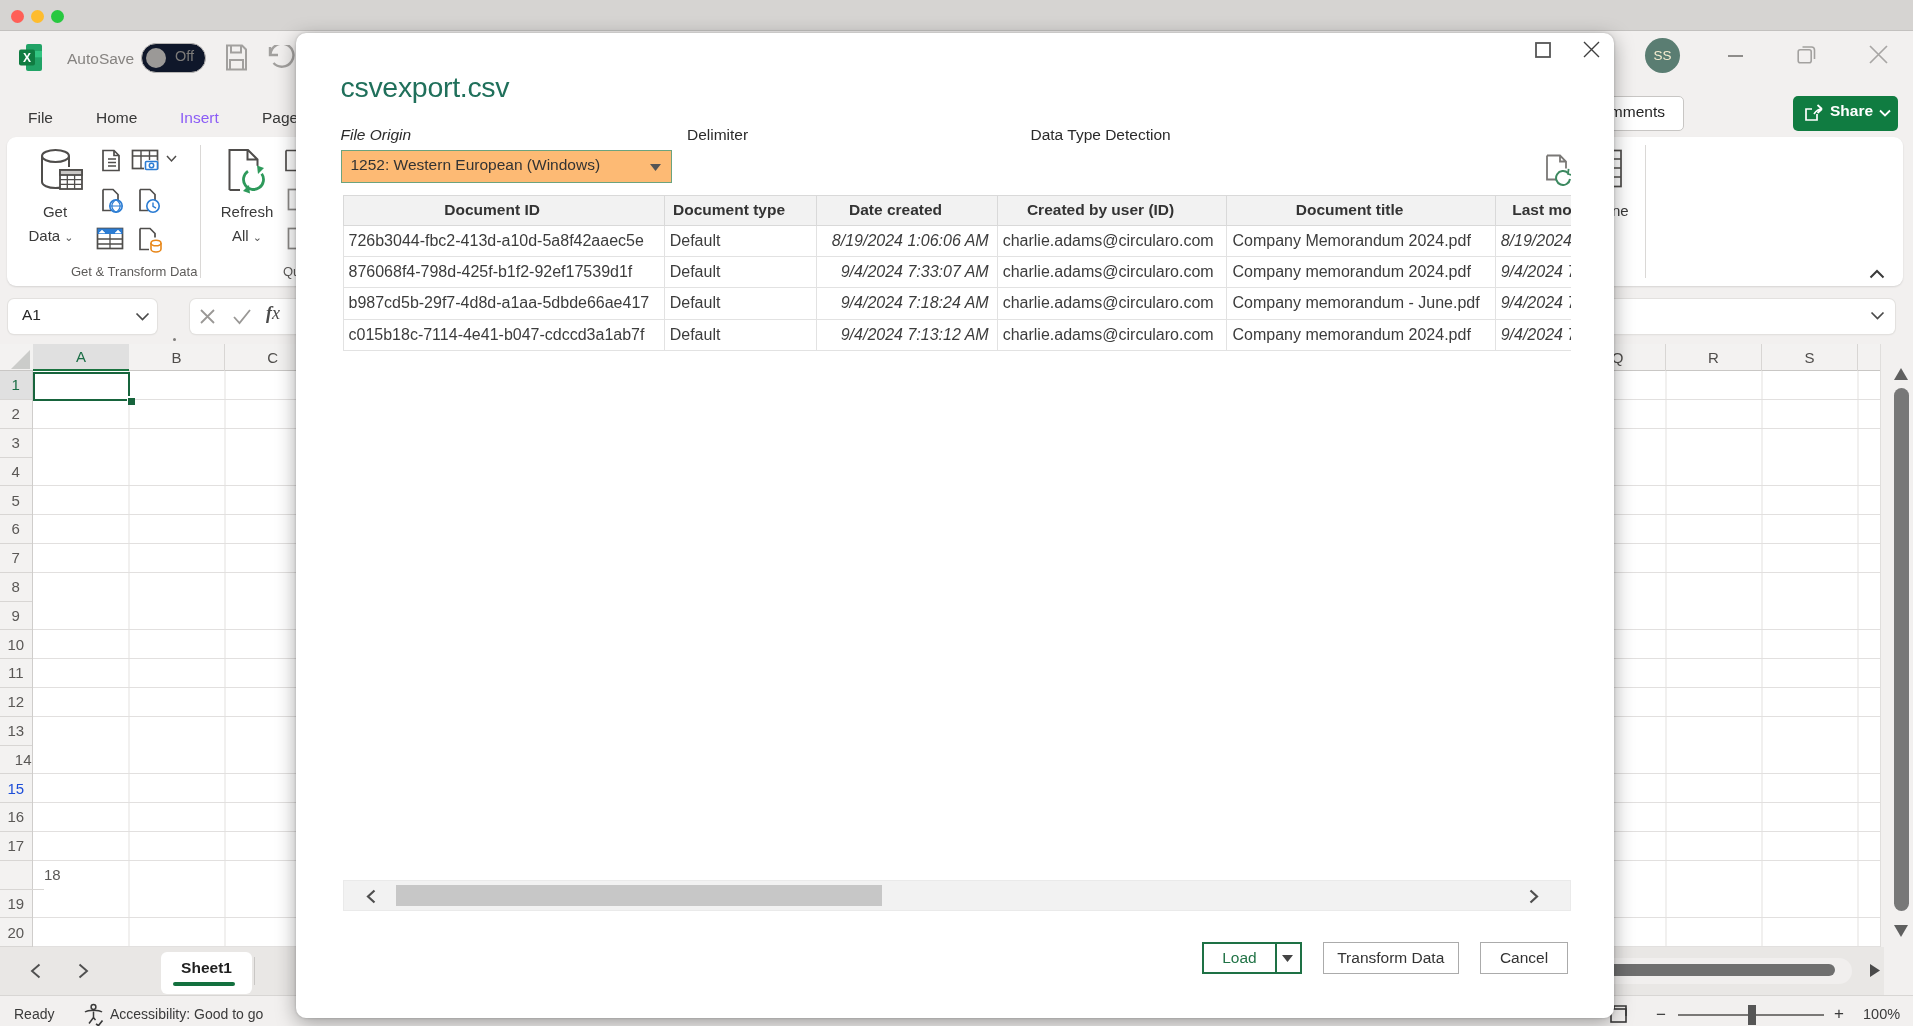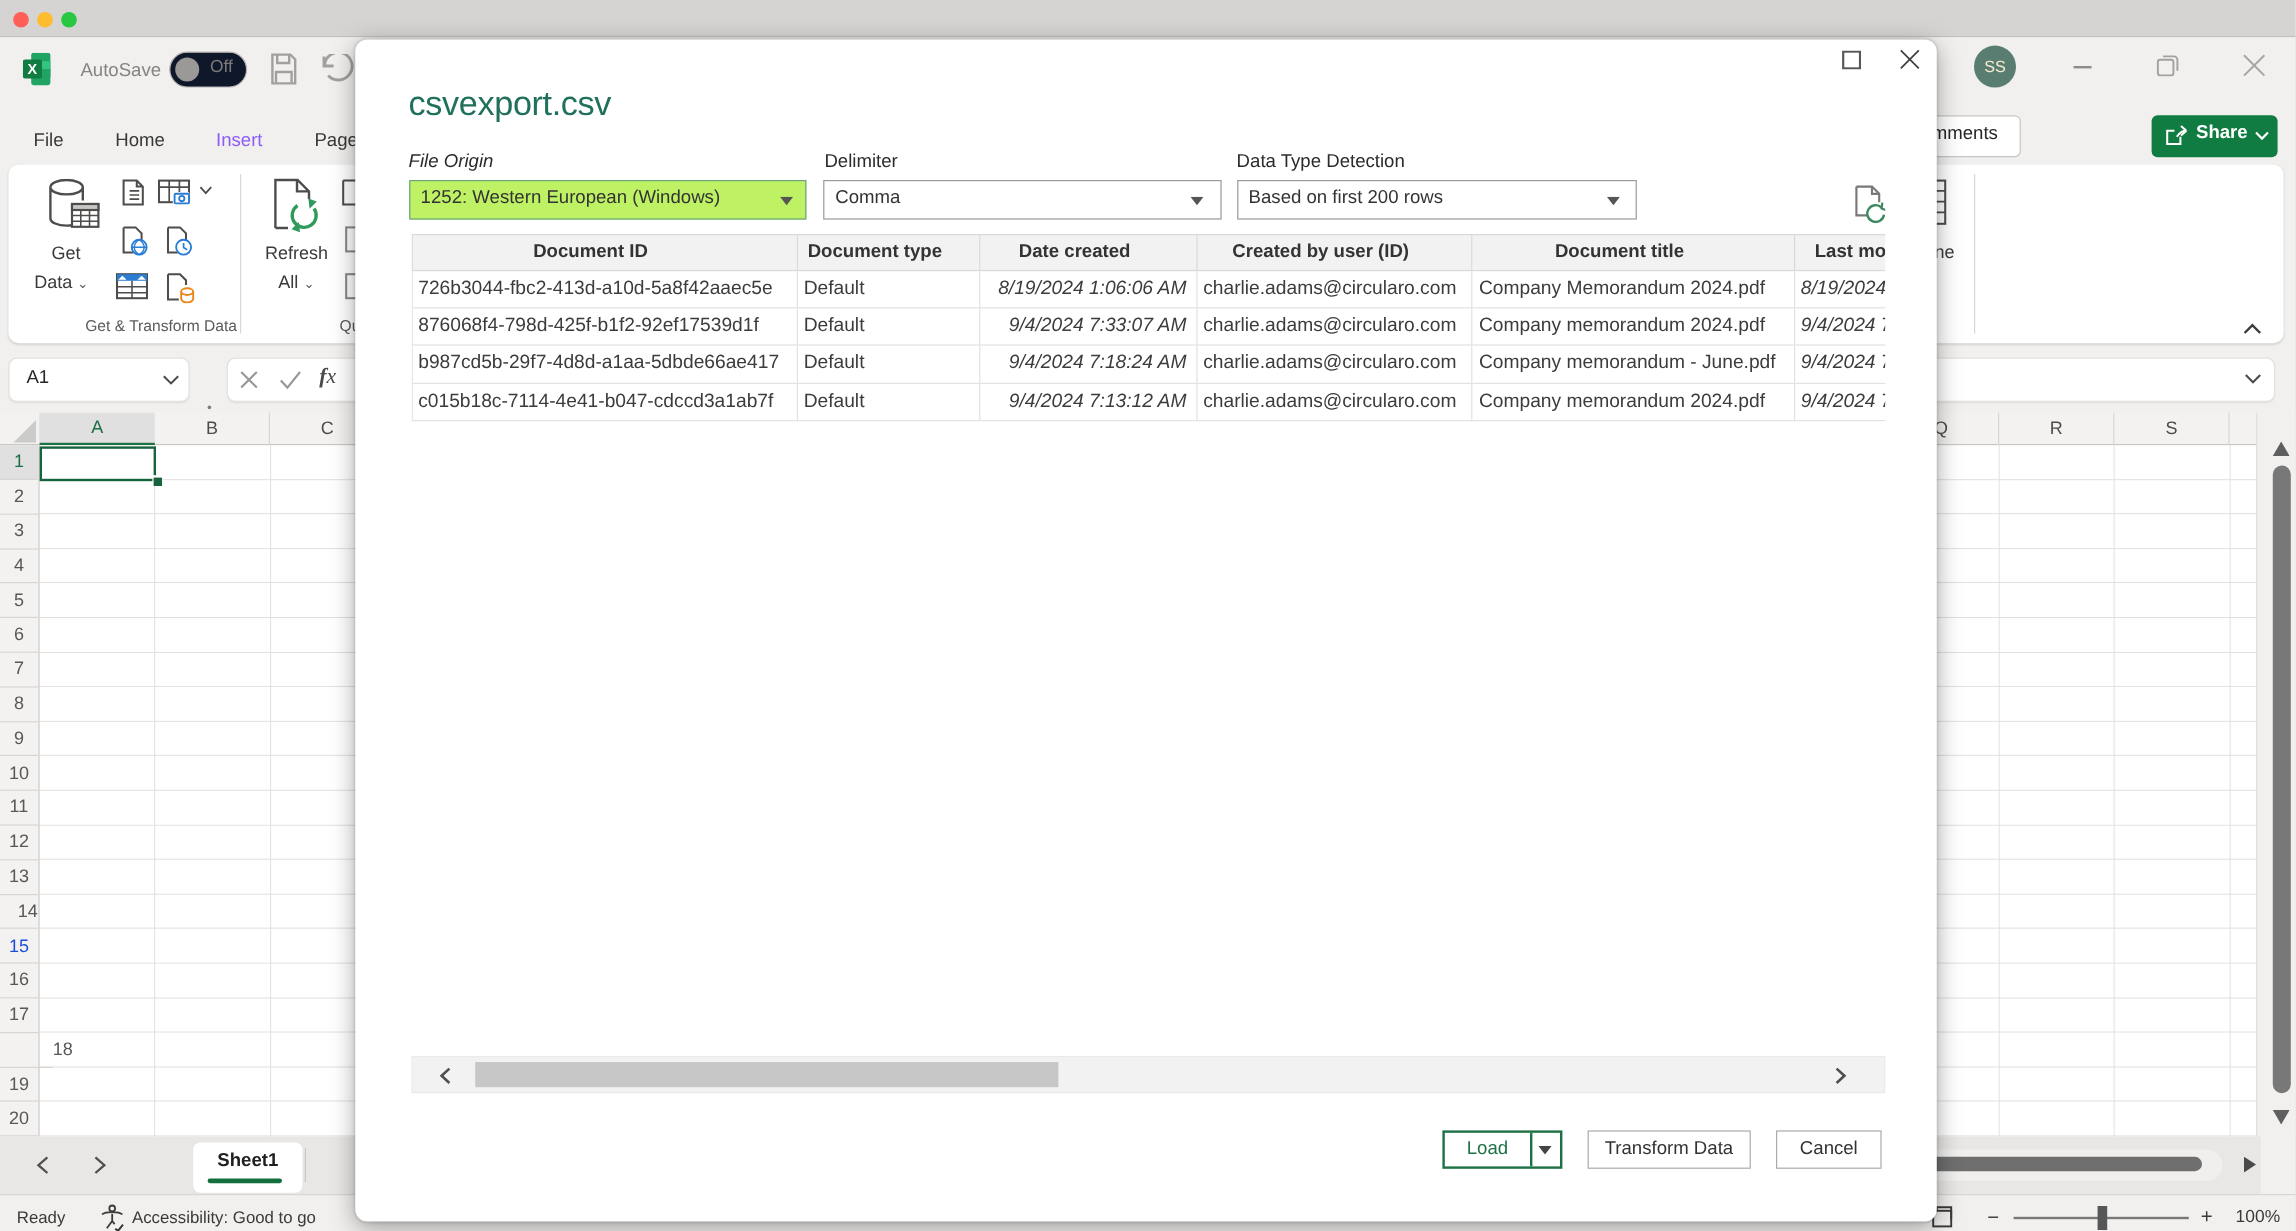--- a/index.html
+++ b/index.html
@@ -290,35 +290,23 @@
   <svg class="abs" style="left:1239px;top:8.5px;" width="16" height="16" viewBox="0 0 16 16">
       <rect x="1" y="1" width="14" height="14" fill="none" stroke="#565656" stroke-width="1.8"></rect>
     </svg>
   <svg class="abs" style="left:1286.5px;top:8px;" width="17" height="17" viewBox="0 0 17 17">
       <path d="M1 1 L16 16 M16 1 L1 16" stroke="#3f3f3f" stroke-width="1.4"></path>
     </svg>
   <div class="abs" style="left:44.5px;top:37.5px;font-size:28.5px;letter-spacing:-0.3px;color:#20705b;">csvexport.csv</div>
   <div class="abs" style="left:44.5px;top:92.5px;font-size:15.5px;color:#2b2b2b;font-style:italic;">File Origin</div>
   <div class="abs" style="left:391px;top:92.5px;font-size:15.5px;color:#2b2b2b;">Delimiter</div>
   <div class="abs" style="left:734.5px;top:92.5px;font-size:15.5px;color:#2b2b2b;">Data Type Detection</div>
-  <div class="abs" style="left:44.5px;top:117px;width:331px;height:33px;background:#bef264;border:1.5px solid #6ca37e;">
+  <div class="abs" style="left:44.5px;top:117px;width:331px;height:33px;background:#fdba74;border:1.5px solid #6ca37e;">
     <div class="abs" style="left:9px;top:5px;font-size:15.5px;color:#333;">1252: Western European (Windows)</div>
     <svg class="abs" style="left:308px;top:13px;" width="11" height="7" viewBox="0 0 11 7">
-        <path d="M0 0 L11 0 L5.5 7 Z" fill="#555"></path>
-      </svg>
-  </div>
-  <div class="abs" style="left:390px;top:117px;width:331.5px;height:33px;background:#fff;border:1.5px solid #9c9a98;">
-    <div class="abs" style="left:9px;top:5px;font-size:15.5px;color:#333;">Comma</div>
-    <svg class="abs" style="left:305px;top:13px;" width="11" height="7" viewBox="0 0 11 7">
-        <path d="M0 0 L11 0 L5.5 7 Z" fill="#555"></path>
-      </svg>
-  </div>
-  <div class="abs" style="left:734.5px;top:117px;width:333px;height:33px;background:#fff;border:1.5px solid #9c9a98;">
-    <div class="abs" style="left:9px;top:5px;font-size:15.5px;color:#333;">Based on first 200 rows</div>
-    <svg class="abs" style="left:307px;top:13px;" width="11" height="7" viewBox="0 0 11 7">
         <path d="M0 0 L11 0 L5.5 7 Z" fill="#555"></path>
       </svg>
   </div>
   <svg class="abs" style="left:1249px;top:121px;" width="26" height="32" viewBox="0 0 26 32">
     <path d="M2 1.5 h13 l6 6 v7 M15 1.5 v6 h6 M2 1.5 v24 h9" fill="none" stroke="#7a7876" stroke-width="1.8"></path>
     <path d="M23 19 a7 7 0 1 0 2 6" fill="none" stroke="#3c8960" stroke-width="2"></path>
     <path d="M23.6 14.8 l-.6 5 4.6 1.6" fill="none" stroke="#3c8960" stroke-width="1.8"></path>
   </svg>
 
   <div class="abs" style="left:46.5px;top:161.5px;width:1228.5px;height:189.5px;overflow:hidden;">

